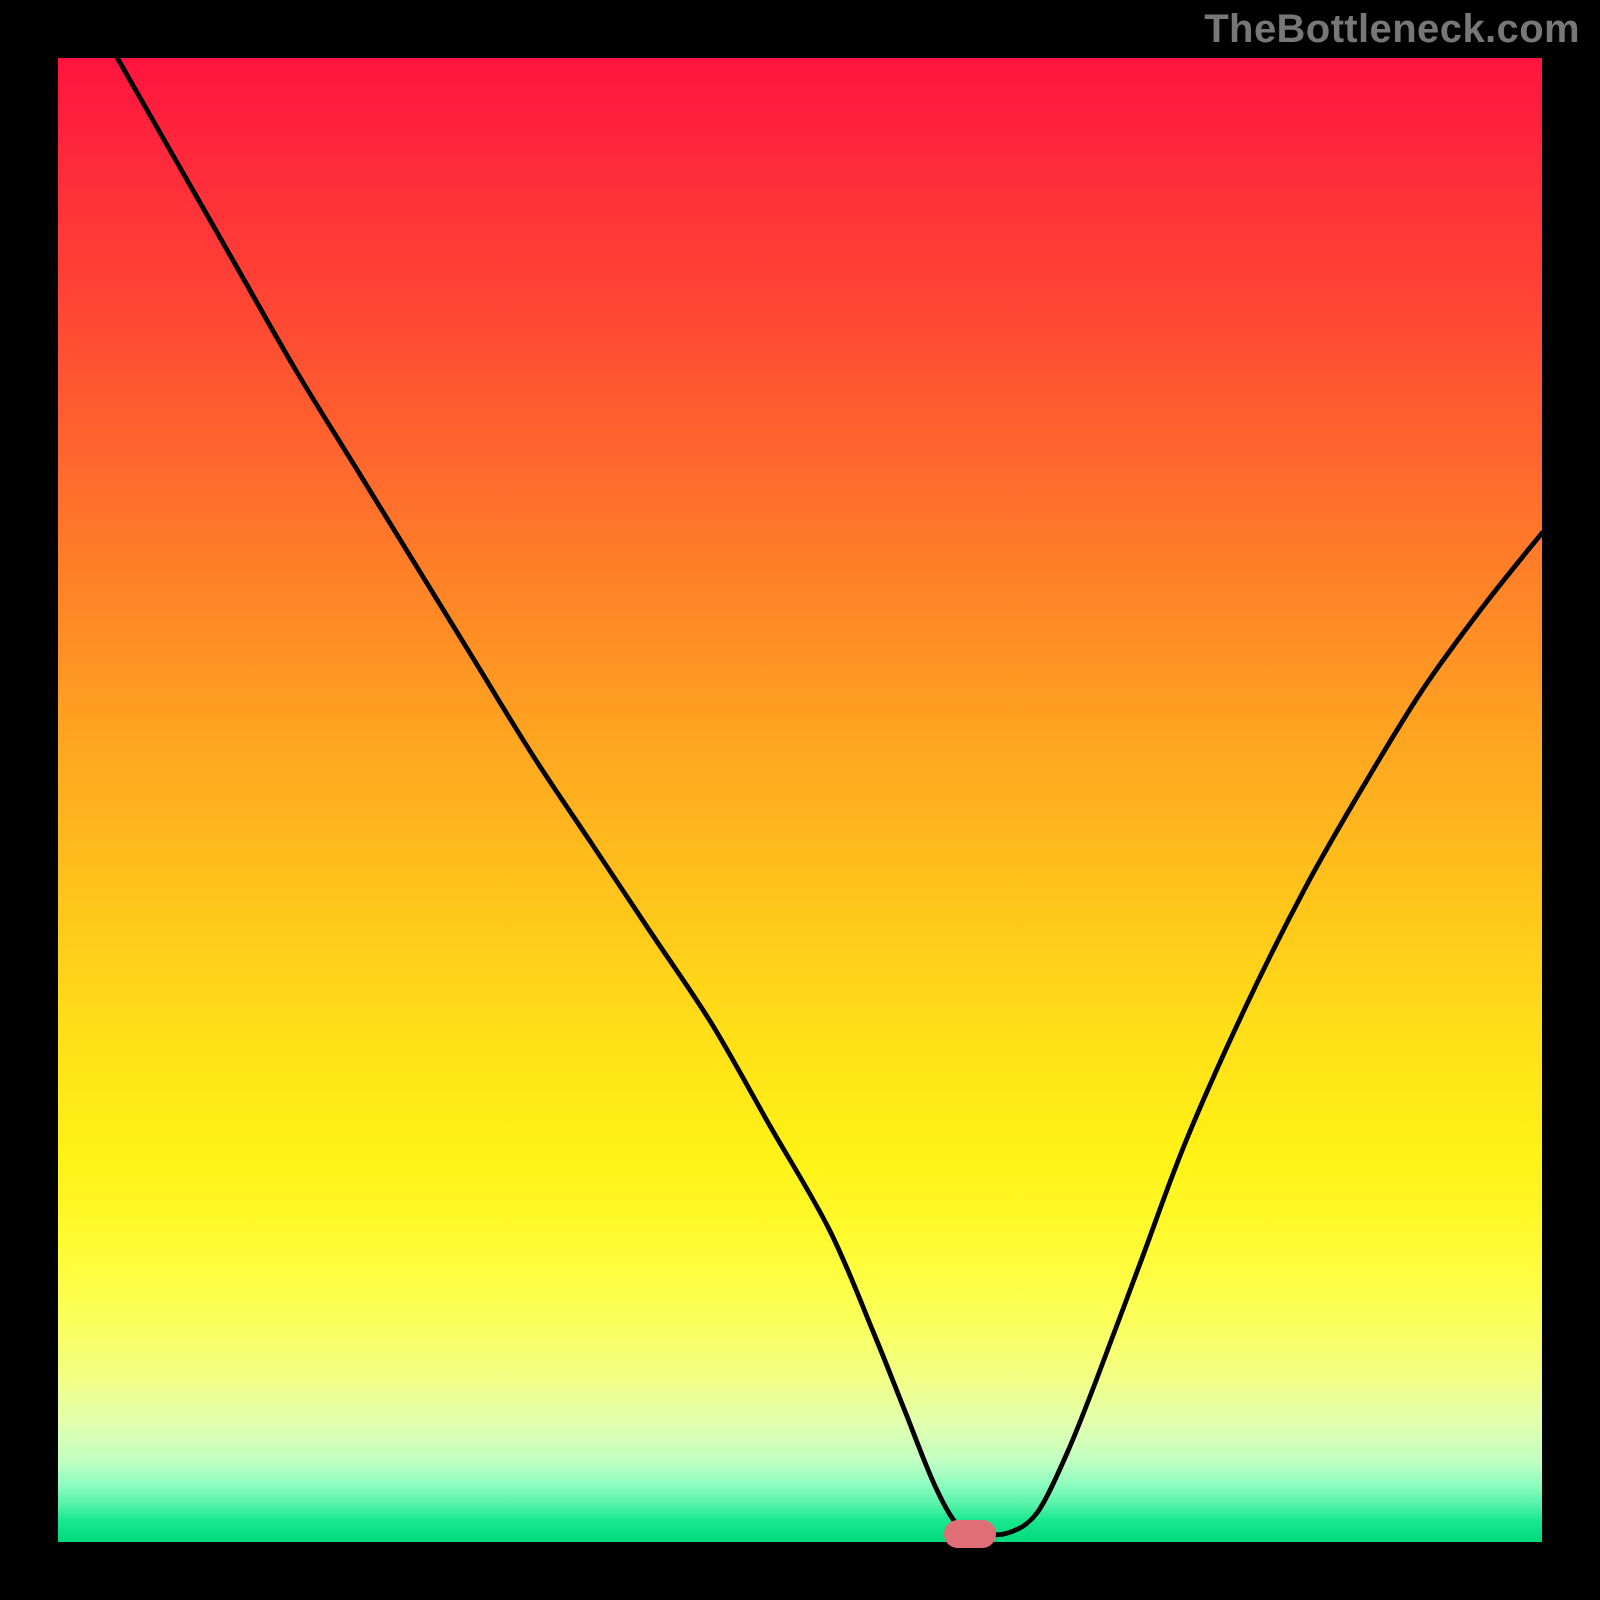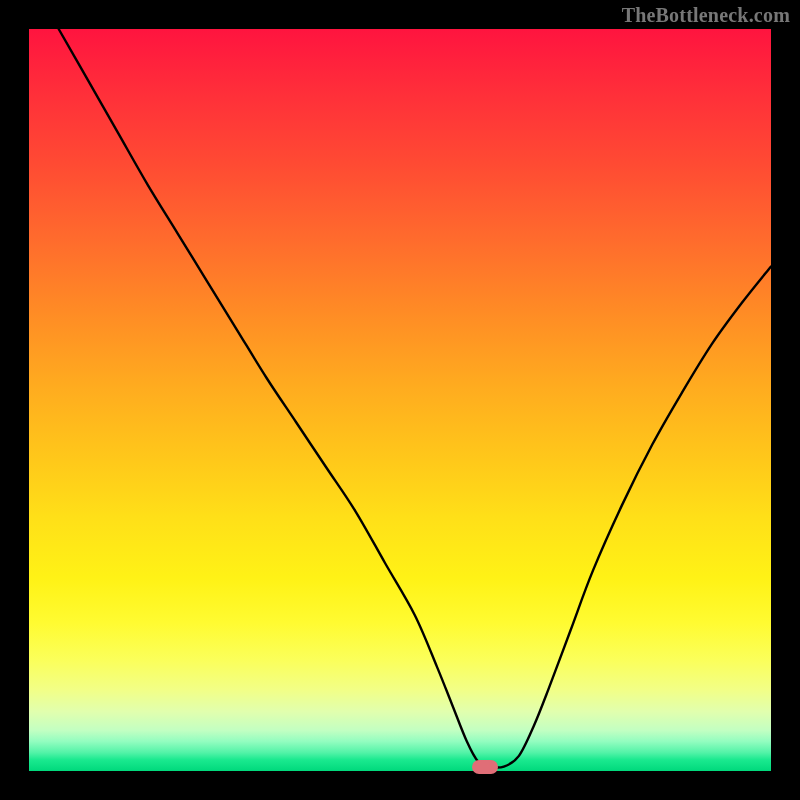--- a/index.html
+++ b/index.html
@@ -13,21 +13,21 @@
   .container {
     position: relative;
     width: 800px;
     height: 800px;
     background: #000;
   }
   .attribution {
     position: absolute;
     top: 4px;
     right: 10px;
-    font-family: Liberation Serif, serif;
+    font-family: Liberation Sans, sans-serif;
     font-size: 20px;
     font-weight: 600;
     color: #777;
     letter-spacing: 0.2px;
     z-index: 10;
   }
   .plot-area {
     position: absolute;
     left: 29px;
     top: 29px;

